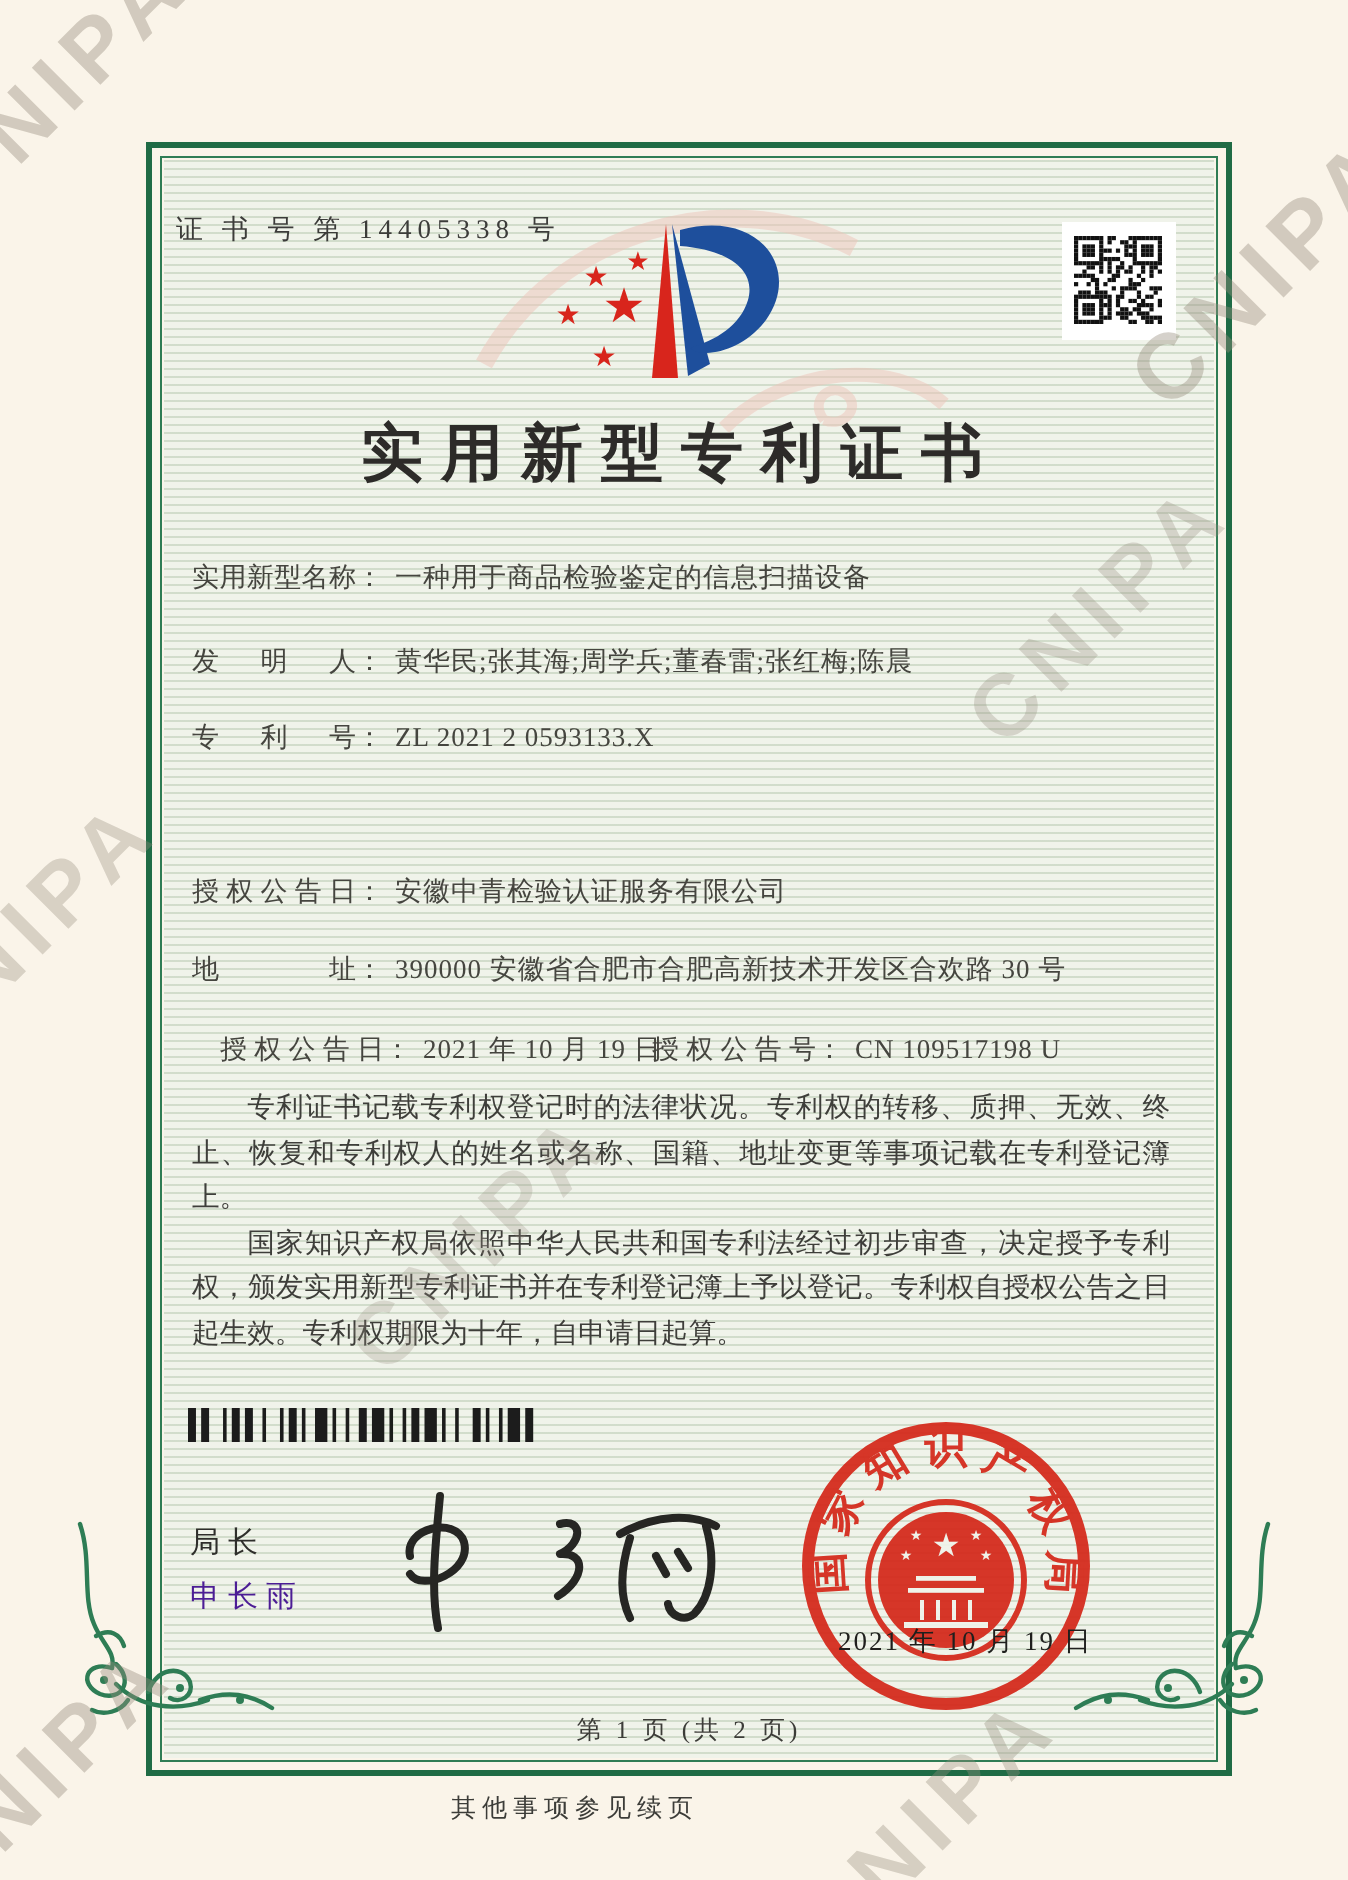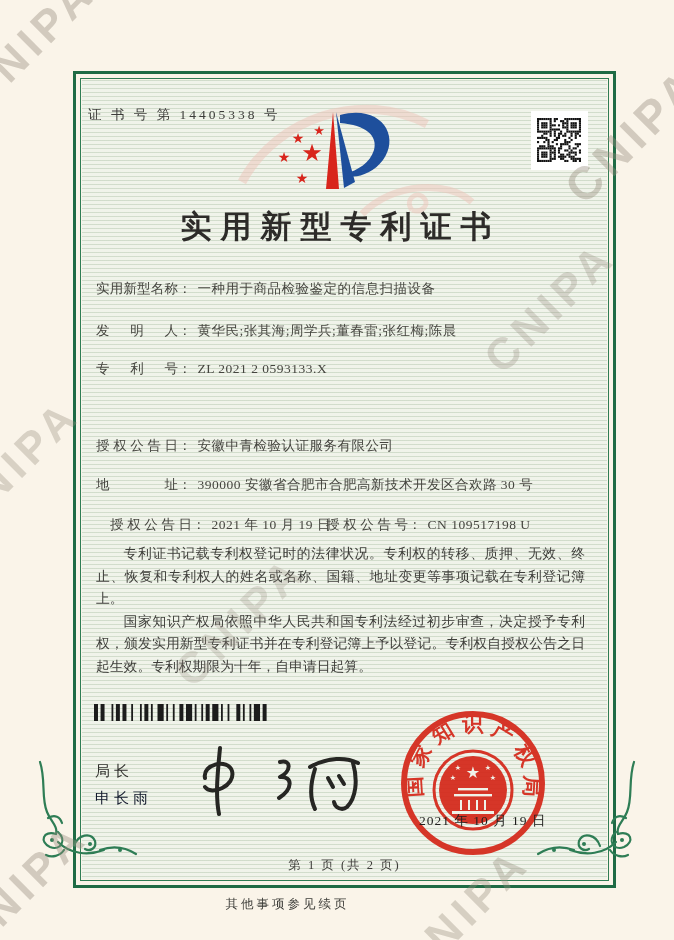--- a/index.html
+++ b/index.html
@@ -42,21 +42,21 @@
   .r0{top:280px;} .r1{top:322px;} .r2{top:360px;} .r3{top:398px;} .r4{top:437px;} .r5{top:476px;}
   .r-grant{top:516px;margin-left:14px;}
   .grant2{position:absolute;left:216px;top:0;white-space:nowrap;}
   .paras{position:absolute;left:96px;top:543px;width:489px;font-size:13.8px;line-height:22.5px;
       color:#3e3e3a;text-align:justify;z-index:4;}
   .paras p{margin:0;text-indent:2em;}
   .barcode{position:absolute;left:94px;top:704px;z-index:4;}
   .signer-title{position:absolute;left:95px;top:762px;font-size:15px;letter-spacing:4px;
       color:#2e2e2b;z-index:4;}
   .signer-name{position:absolute;left:95px;top:789px;font-size:15px;letter-spacing:4px;
-      color:#0f172a;z-index:4;font-family:Liberation Mono, monospace;}
+      color:#4c1d95;z-index:4;font-family:Liberation Mono, monospace;}
   .sig{position:absolute;left:192px;top:740px;z-index:5;}
   .seal{position:absolute;left:400px;top:710px;z-index:6;opacity:.93;}
   .seal-date{position:absolute;left:419px;top:812px;font-size:13.5px;letter-spacing:1px;
       color:#1f1f1d;z-index:7;white-space:nowrap;}
   .page-no{position:absolute;left:73px;top:857px;width:543px;text-align:center;font-size:12.5px;
       letter-spacing:2px;color:#3c3c38;z-index:4;}
   .note{position:absolute;left:0;top:896px;width:575px;text-align:center;font-size:12.5px;
       letter-spacing:3px;color:#3c3c38;z-index:4;}
   .flourish{position:absolute;top:760px;z-index:5;}
   .f-bl{left:30px;}

